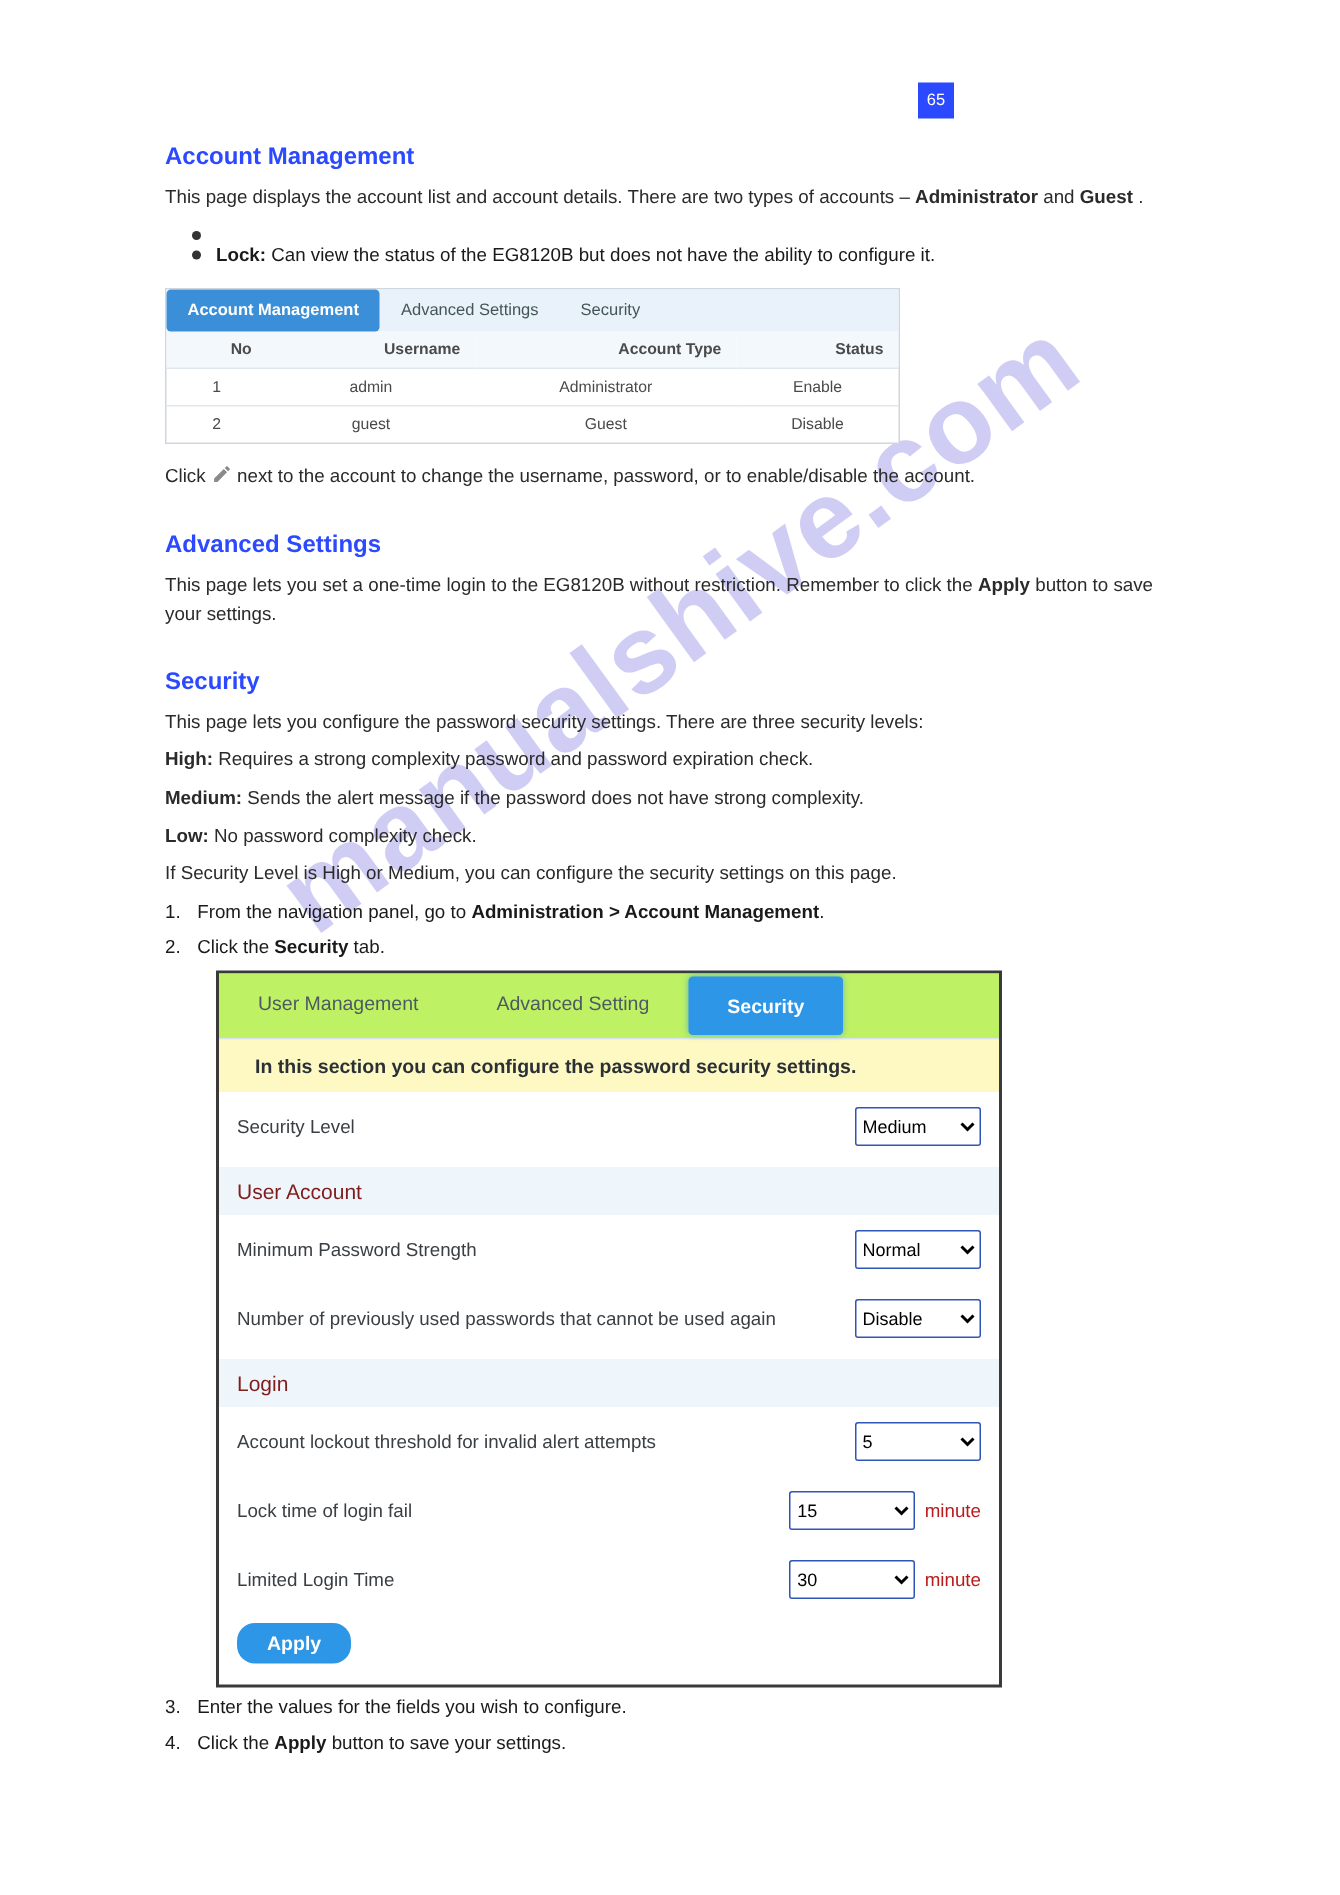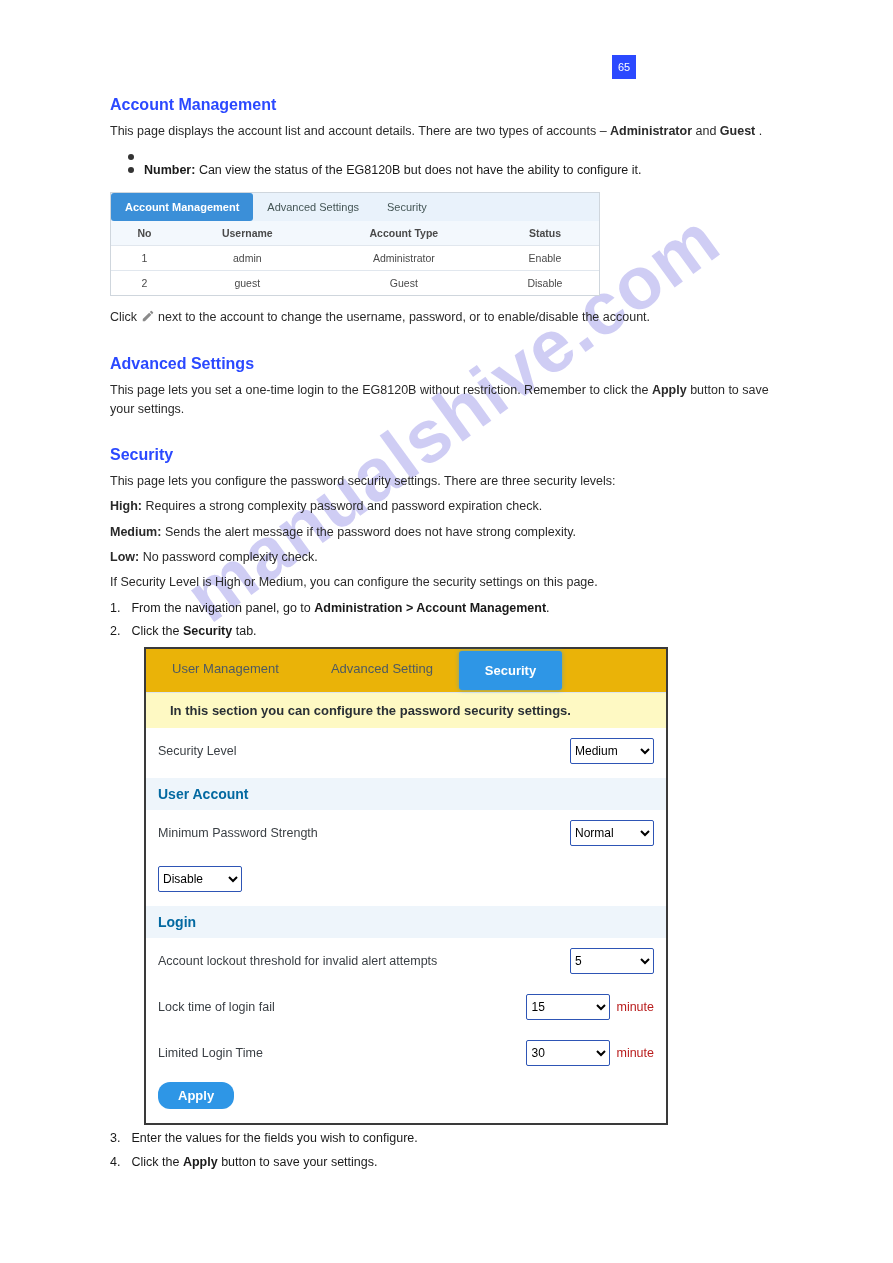--- a/index.html
+++ b/index.html
@@ -32,28 +32,28 @@
   .spacer-lg { height: 20px; }
   .fig-wrap { margin: 6px 0 6px 110px; border: 1px solid #cfd6dd; background:#fff; }
   .fig1 { width: 490px; }
   .fig2 { width: 524px; border: 2px solid #3a3a3a; padding-bottom: 14px; margin-left: 144px; margin-top:6px; background:#fff;}
   
   .tabs { display:flex; align-items:stretch; font-size:11px; }
   .fig1 .tabs { background:#e9f2fb; }
   .fig1 .tab { padding:8px 14px; color:#455; }
   .fig1 .tab.active { background:#3b8fd8; color:#fff; font-weight:700; border-radius:3px; }
   .fig1 table { width:100%; border-collapse:collapse; font-size:10.5px; color:#4a4a4a;}
-  .fig1 thead th { font-weight:700; padding:6px 10px; background:#f3f8fd; text-align:center;}
+  .fig1 thead th { font-weight:700; padding:6px 10px; background:#f3f8fd; text-align:right;}
   .fig1 tbody td { padding:6px 10px; text-align:center; border-top:1px solid #e1e7ee;}
   
-  .fig2 .tabs { background:#eab308; border-bottom:1px solid #dbe4ee; font-size:13px;}
+  .fig2 .tabs { background:#bef264; border-bottom:1px solid #dbe4ee; font-size:13px;}
   .fig2 .tab { padding:12px 26px; color:#4e5a62; cursor:default;}
   .fig2 .tab.active { background:#2e96e6; color:#fff; font-weight:700; box-shadow:0 0 4px rgba(46,150,230,.6); border-radius:3px; margin:2px 0;}
   .fig2 .section-desc { background:#fef9c3; padding:10px 24px; font-weight:700; font-size:13px; color:#2a3035;}
-  .fig2 .section-head { background:#eef5fb; padding:8px 12px; font-weight:700; font-size:14px; color:#0369a1; margin-top:4px;}
+  .fig2 .section-head { background:#eef5fb; padding:8px 12px; font-weight:400; font-size:14px; color:#7f1d1d; margin-top:4px;}
   .fig2 .row { display:flex; align-items:center; padding:10px 12px; font-size:12.5px; color:#3a3f44;}
   .fig2 .row .lbl { flex:1 1 auto; padding-right:12px;}
   .fig2 .row .ctl { flex:0 0 auto; display:flex; align-items:center; gap:6px;}
   .fig2 select { width:84px; height:26px; font-size:12px; border:1px solid #2e55b5; border-radius:2px; background:#fff;}
   .fig2 .unit { font-size:12.5px; color:#b91c1c;}
   .apply-btn { background:#2e96e6; color:#fff; border:none; border-radius:12px; padding:6px 20px; font-size:13px; font-weight:700; margin:6px 0 0 12px;}
   .pencil-icon { display:inline-block; vertical-align:-2px;}
   
   .wm {
     position:absolute;
@@ -94,21 +94,21 @@
     <strong>Guest</strong>
     <span>.</span>
   </div>
 
   <div class="list">
     <div class="li">
           <span class="bul"></span>
         </div>
     <div class="li">
           <span class="bul"></span>
-          <span><strong>Number:</strong><span> Can view the status of the EG8120B but does not have the ability to configure it.</span></span>
+          <span><strong>Lock:</strong><span> Can view the status of the EG8120B but does not have the ability to configure it.</span></span>
         </div>
   </div>
 
   <div class="fig-wrap fig1">
     <div class="tabs">
       <div class="tab active">Account Management</div>
       <div class="tab">Advanced Settings</div>
       <div class="tab">Security</div>
     </div>
     <table>
@@ -183,20 +183,21 @@
       </div>
     </div>
     <div class="section-head">User Account</div>
     <div class="row">
       <div class="lbl">Minimum Password Strength</div>
       <div class="ctl">
             <select><option>Normal</option></select>
           </div>
     </div>
     <div class="row">
+      <div class="lbl">Number of previously used passwords that cannot be used again</div>
       <div class="ctl">
             <select><option>Disable</option></select>
           </div>
     </div>
     <div class="section-head">Login</div>
     <div class="row">
       <div class="lbl">Account lockout threshold for invalid alert attempts</div>
       <div class="ctl">
             <select><option>5</option></select>
           </div>

